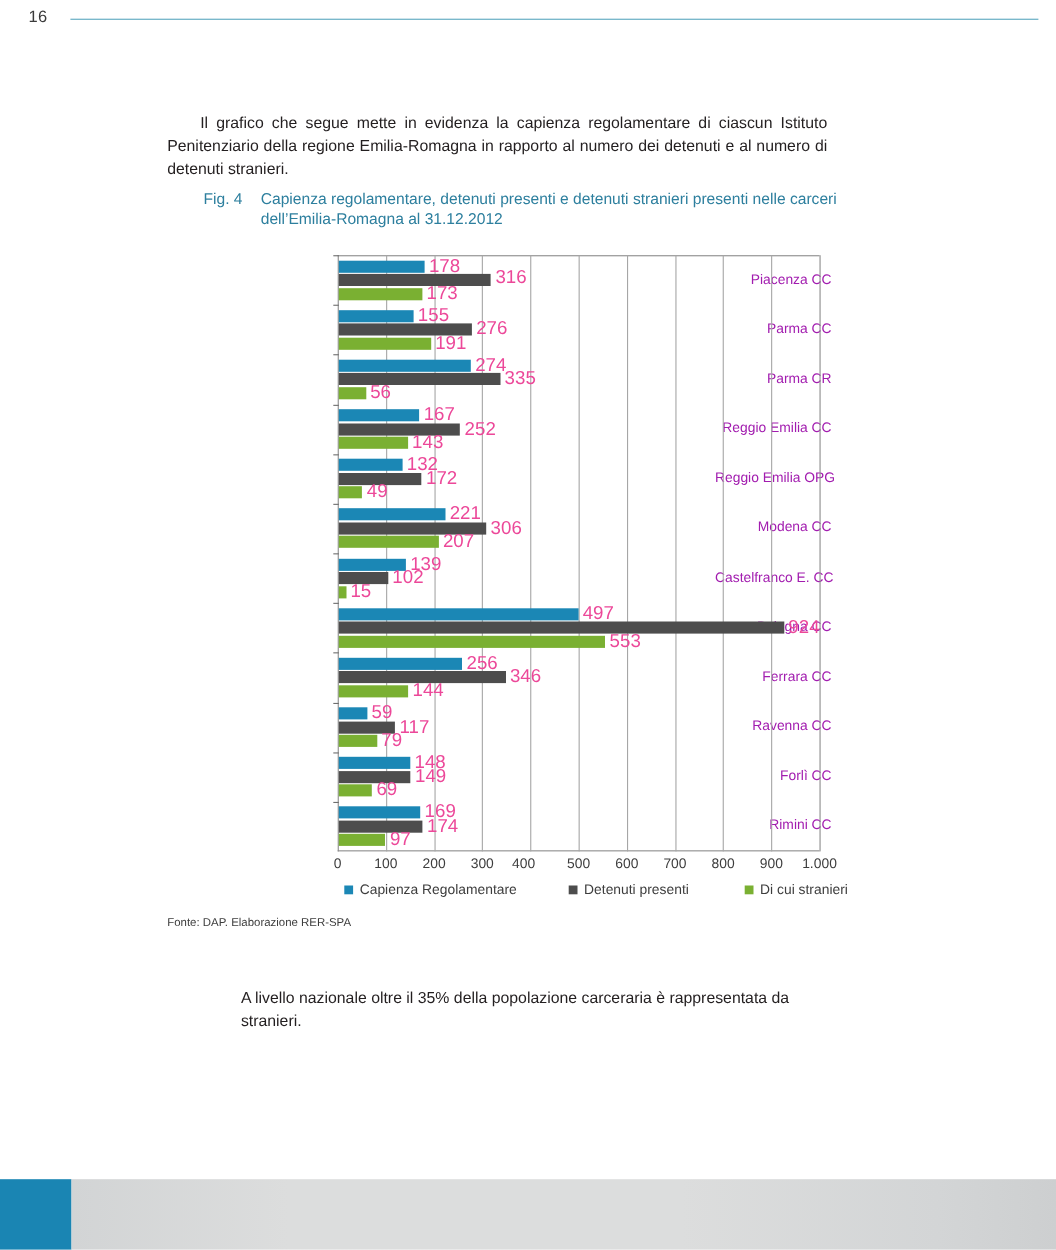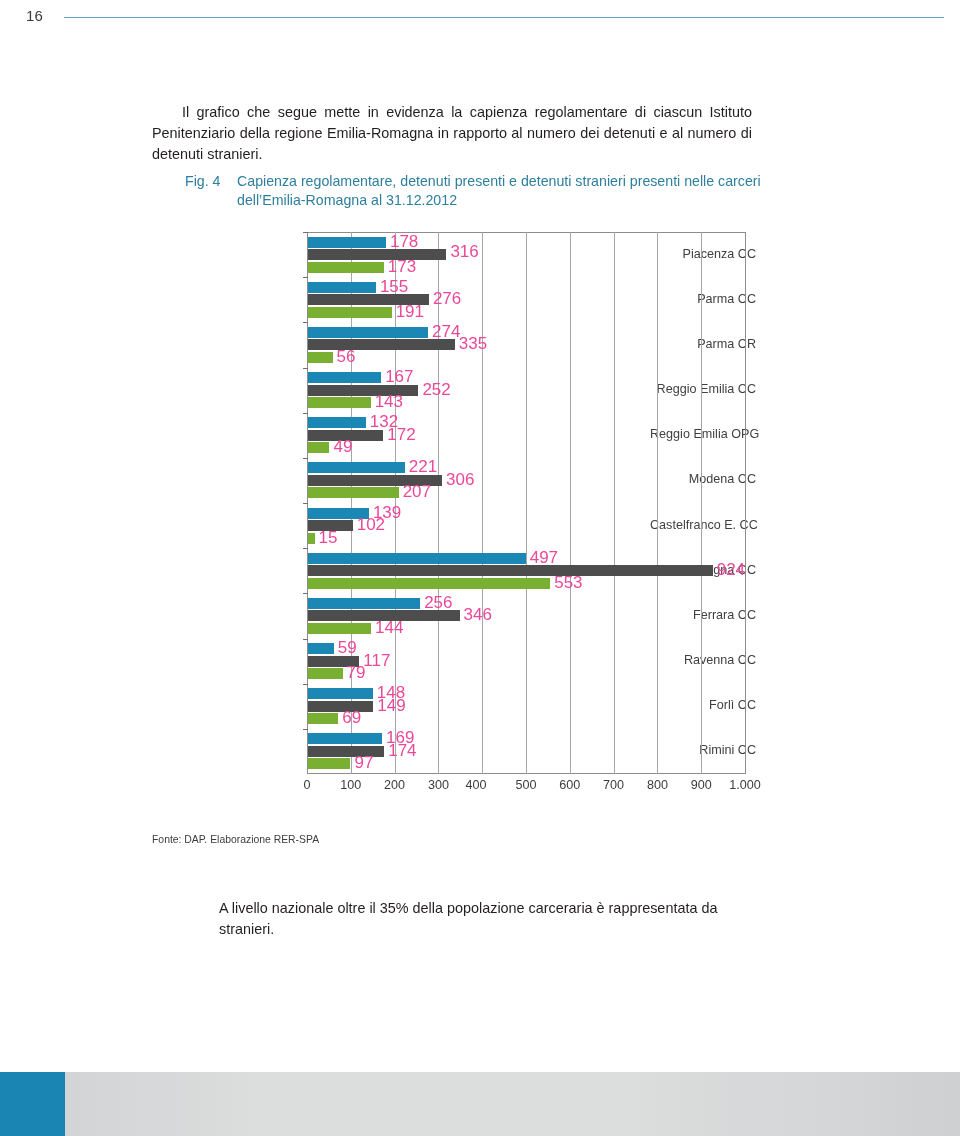--- a/index.html
+++ b/index.html
@@ -74,21 +74,21 @@
     width: 560px;
     height: 600px;
   }
 
   .cat-label {
     position: absolute;
     right: 0;
     width: 106px;
     text-align: right;
     font-size: 12.6px;
-    color: #404040;
+    color: #a21caf;
     white-space: nowrap;
   }
 
   #plot {
     position: absolute;
     left: 111px;
     top: 0;
     width: 438px;
     height: 542px;
   }
@@ -355,20 +355,34 @@
       <div class="x-tick-label" style="left: 87.6px;">200</div>
       <div class="x-tick-label" style="left: 131.4px;">300</div>
       <div class="x-tick-label" style="left: 169px;">400</div>
       <div class="x-tick-label" style="left: 219px;">500</div>
       <div class="x-tick-label" style="left: 262.8px;">600</div>
       <div class="x-tick-label" style="left: 306.6px;">700</div>
       <div class="x-tick-label" style="left: 350.4px; text-align: center;">800</div>
       <div class="x-tick-label" style="left: 394.2px;">900</div>
       <div class="x-tick-label" style="left: 438px;">1.000</div>
     </div>
+  <div id="legend">
+      <div class="legend-item" style="left: 6px;">
+        <span class="legend-swatch" style="background: rgb(27, 135, 181);"></span>
+        <span>Capienza Regolamentare</span>
+      </div>
+      <div class="legend-item" style="left: 210px;">
+        <span class="legend-swatch" style="background: rgb(77, 77, 77);"></span>
+        <span>Detenuti presenti</span>
+      </div>
+      <div class="legend-item" style="left: 370px;">
+        <span class="legend-swatch" style="background: rgb(122, 176, 50);"></span>
+        <span>Di cui stranieri</span>
+      </div>
+    </div>
 </div>
 
 <div id="source-note">Fonte: DAP. Elaborazione RER-SPA</div>
 
 <p id="closing-paragraph">A livello nazionale oltre il 35% della popolazione carceraria è rappresentata da stranieri.</p>
 
 <div id="footer-band">
   <div id="footer-blue"></div>
   <div id="footer-gray"></div>
 </div>

